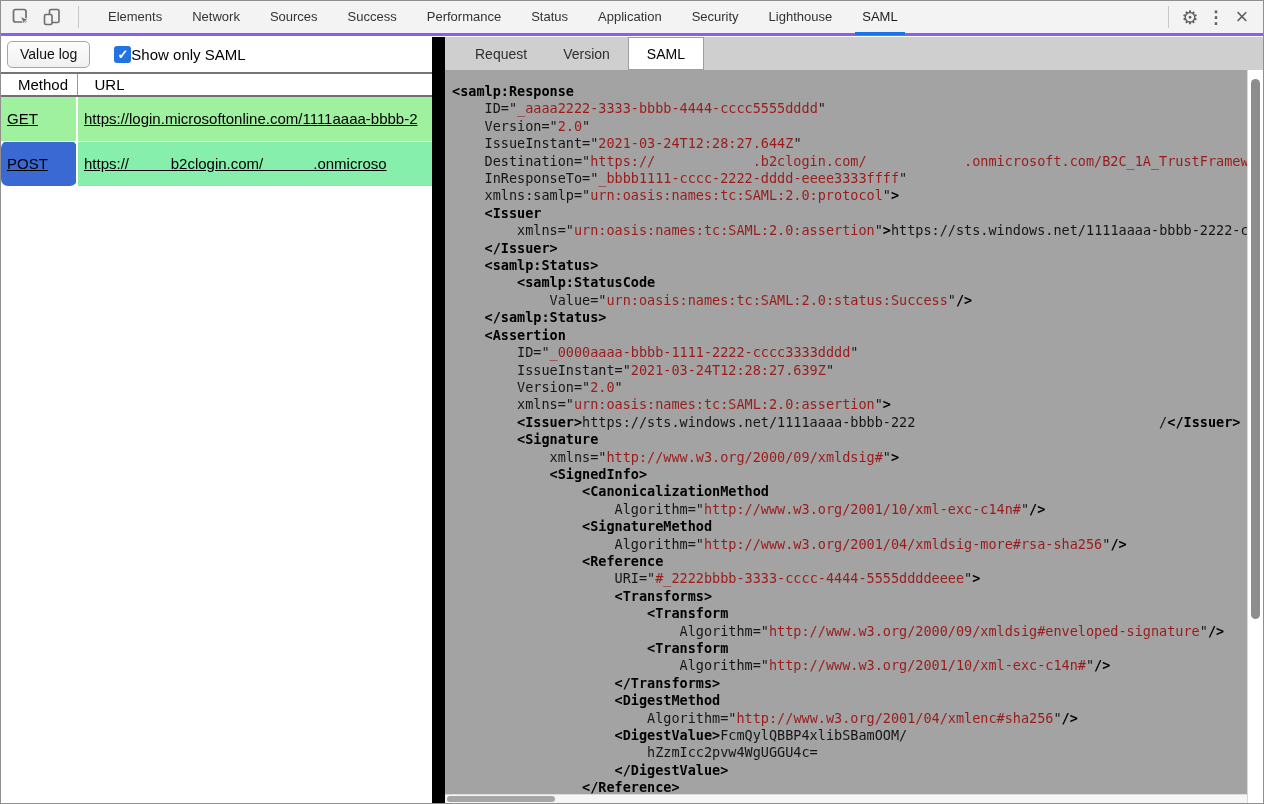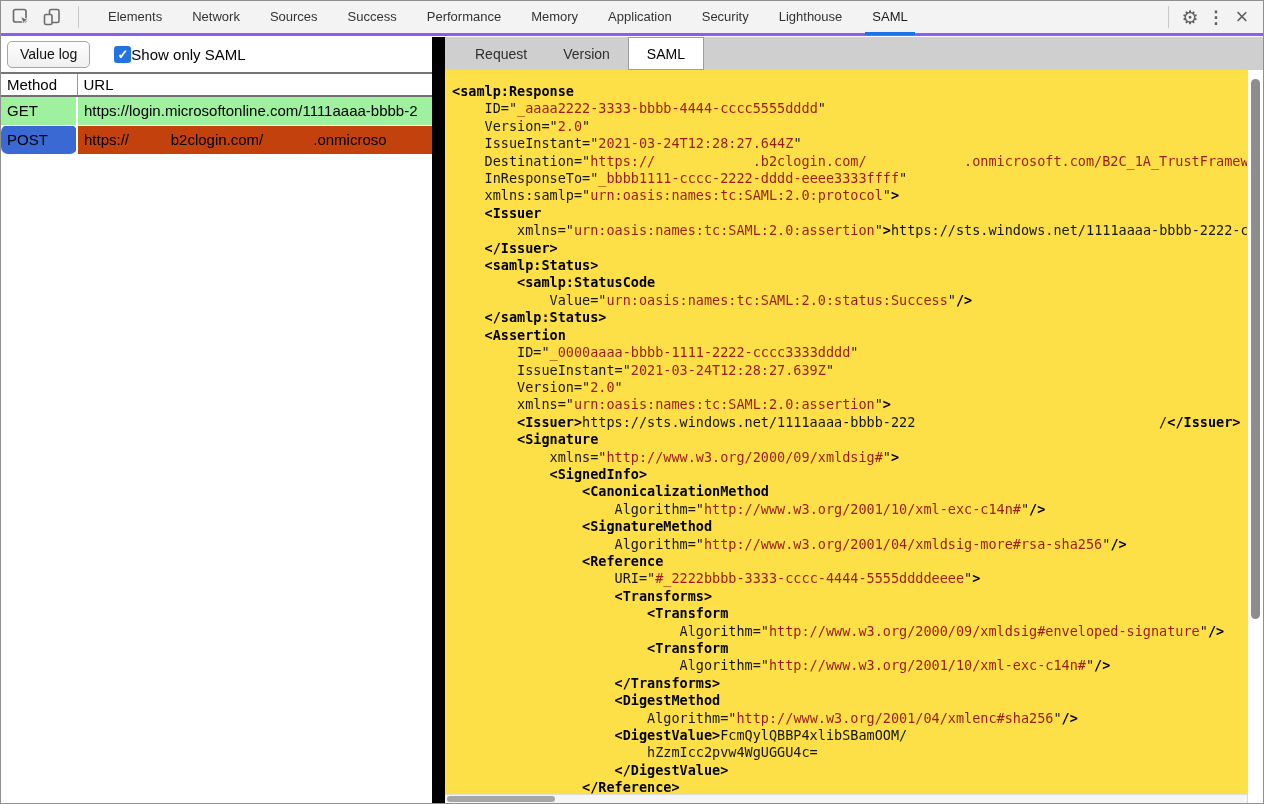--- a/index.html
+++ b/index.html
@@ -32,32 +32,32 @@
   .clear-btn { font-size:14px; color:#111; padding:4px 12px 5px;
                border:1px solid #a6a6a6; border-radius:5px;
                background:linear-gradient(#fdfdfd,#f0f0f0); cursor:pointer; }
   .cb-wrap { display:flex; align-items:center; margin-left:24px; }
   .checkbox { width:17px; height:17px; border-radius:3px; background:#2374e1;
               display:flex; align-items:center; justify-content:center; cursor:pointer; }
   .checkbox::after { content:"✓"; color:#fff; font-size:13px; font-weight:bold; }
   .cb-label { font-size:15px; color:#000; }
 
   table.log { width:100%; border-collapse:collapse; table-layout:fixed; font-size:15px; color:#000; }
-  table.log th { font-weight:normal; text-align:left; height:15px; padding:2px 6px;
+  table.log th { font-weight:normal; text-align:left; height:15px; padding:2px 17px;
                  border-bottom:2px solid #6f6f6f; background:#fff; }
   table.log th.method { width:76px; border-right:1px solid #9a9a9a; }
-  table.log td { height:29px; padding:2px 6px; white-space:pre; overflow:hidden;
-                 border-bottom:1px solid #fff; }
+  table.log td { height:45px; padding:2px 6px; white-space:pre; overflow:hidden;
+                 border-bottom:1px solid #fff;text-decoration:underline; }
   table.log td.method { border-right:2px solid #fff; }
 
   
   .divider { position:absolute; left:432px; top:37px; width:13px; bottom:1px; background:#000; cursor:col-resize; }
 
   
-  .right-panel { position:absolute; left:445px; top:37px; right:1px; bottom:1px; background:#fde047; }
+  .right-panel { position:absolute; left:445px; top:37px; right:1px; bottom:1px; background:#a3a3a3; }
   .rp-tabbar { height:33px; background:#cfcfcf; display:flex; align-items:stretch; padding-left:12px; }
   .rp-tab { font-size:14px; color:#2f2f2f; padding:0 18px; display:flex; align-items:center; cursor:pointer; }
   .rp-tab.active { background:#fff; border:1px solid #9e9e9e; color:#000; }
 
   .xml { position:absolute; left:0; top:33px; right:16px; bottom:9px; overflow:hidden;
          padding:13px 0 0 7px;
          font-family:"DejaVu Sans Mono", monospace; font-size:13.5px; line-height:17.4px;
          white-space:pre; }
   .xml .t { font-weight:bold; color:#000; }
   .xml .p { color:#161616; }
@@ -88,21 +88,21 @@
         </svg>
       </div>
       <div class="dt-sep"></div>
     </div>
     <div class="dt-tabs">
         <div class="dt-tab">Elements</div>
         <div class="dt-tab">Network</div>
         <div class="dt-tab">Sources</div>
         <div class="dt-tab">Success</div>
         <div class="dt-tab">Performance</div>
-        <div class="dt-tab">Memory</div>
+        <div class="dt-tab">Status</div>
         <div class="dt-tab">Application</div>
         <div class="dt-tab">Security</div>
         <div class="dt-tab">Lighthouse</div>
         <div class="dt-tab active">SAML<span class="underline" style="background: rgb(26, 115, 232);"></span></div>
       </div>
     <div class="dt-right">
       <div class="dt-sep"></div>
       <div class="dt-iconbtn glyph gear">⚙</div>
       <div class="dt-iconbtn glyph dots">⋮</div>
       <div class="dt-iconbtn glyph close">×</div>
@@ -124,21 +124,21 @@
           <th>URL</th>
         </tr>
       </thead>
       <tbody>
           <tr>
             <td class="method" style="background: rgb(159, 240, 159);">GET</td>
             <td style="background: rgb(159, 240, 159);">https://login.microsoftonline.com/1111aaaa-bbbb-2</td>
           </tr>
           <tr>
             <td class="method" style="background: rgb(59, 105, 212); border-radius: 7px;">POST</td>
-            <td style="background: #c2410c;">https://          b2clogin.com/            .onmicroso</td>
+            <td style="background: #86efac;">https://          b2clogin.com/            .onmicroso</td>
           </tr>
         </tbody>
     </table>
   </div>
 
   <div class="divider"></div>
 
   <div class="right-panel">
     <div class="rp-tabbar">
         <div class="rp-tab">Request</div>

